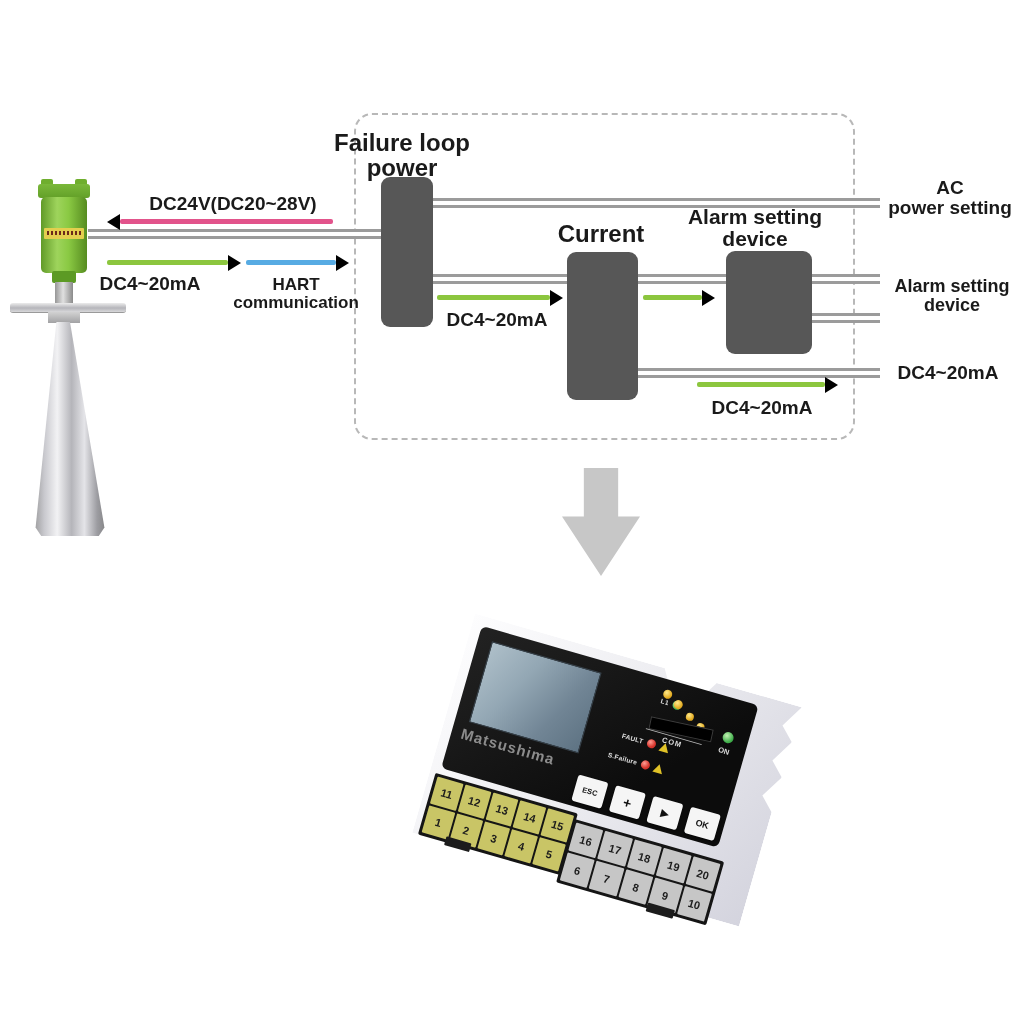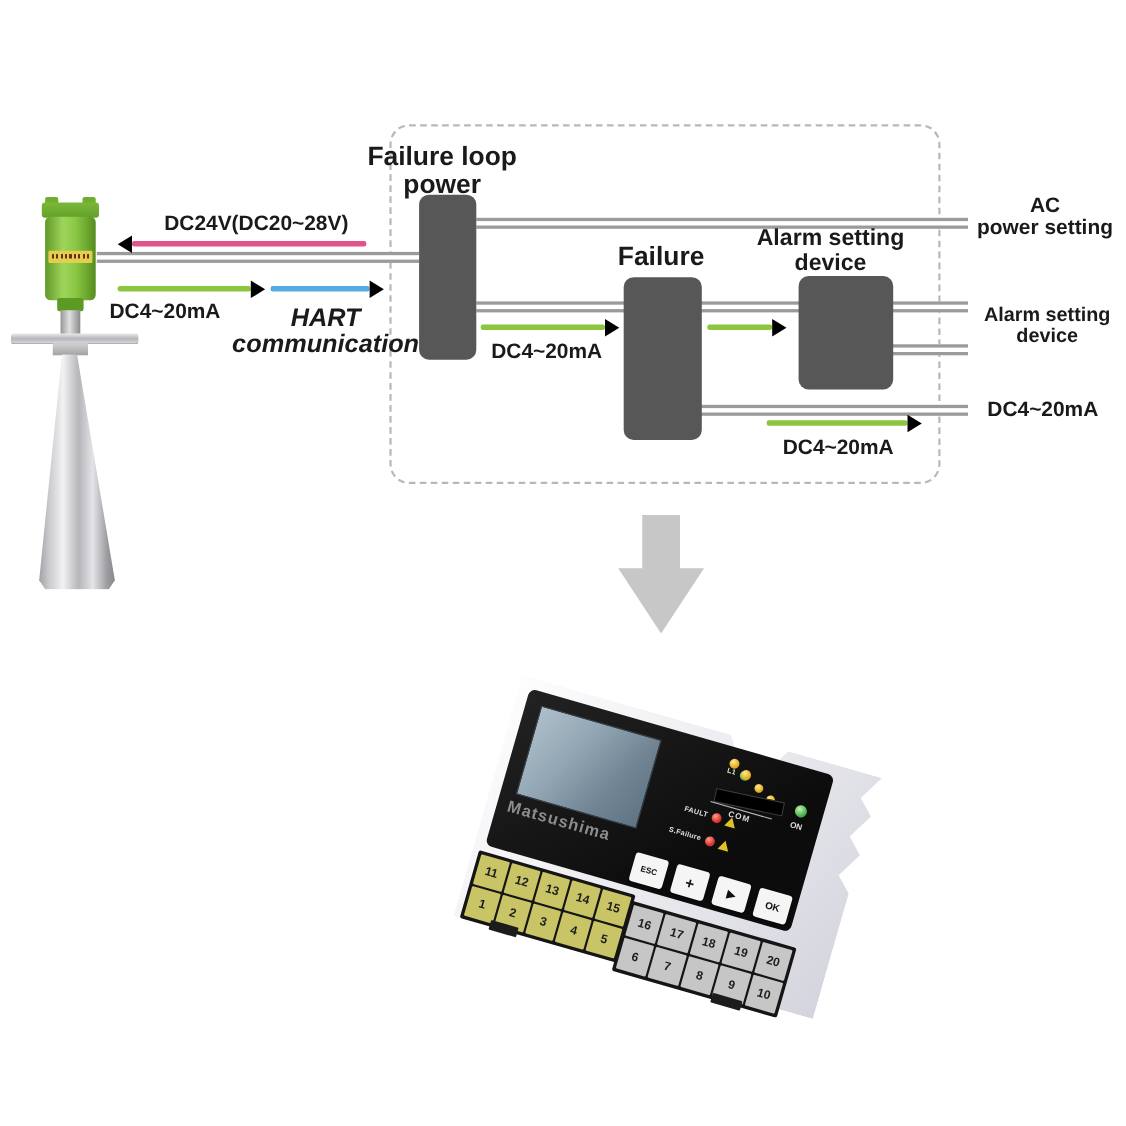--- a/index.html
+++ b/index.html
@@ -140,29 +140,29 @@
     </div>
   <div class="arrow r a-green" style="left:643px;top:295px;width:59px;">
       <i class="head"></i>
     </div>
   <div class="arrow r a-green" style="left:697px;top:382px;width:128px;">
       <i class="head"></i>
     </div>
 
   <div class="lbl" style="left:233px;top:194px;font-size:19px;">DC24V(DC20~28V)</div>
   <div class="lbl" style="left:150px;top:274px;font-size:19px;">DC4~20mA</div>
-  <div class="lbl" style="left:296px;top:276px;font-size:23px;font-style:italic;">
+  <div class="lbl" style="left:296px;top:276px;font-size:17px;">
     <span>HART</span>
     <span>communication</span>
   </div>
   <div class="lbl" style="left:402px;top:130px;font-size:24px;">
     <span>Failure loop</span>
     <span>power</span>
   </div>
-  <div class="lbl" style="left:601px;top:221px;font-size:24px;">Failure</div>
+  <div class="lbl" style="left:601px;top:221px;font-size:24px;">Current</div>
   <div class="lbl" style="left:755px;top:206px;font-size:21px;">
     <span>Alarm setting</span>
     <span>device</span>
   </div>
   <div class="lbl" style="left:497px;top:310px;font-size:19px;">DC4~20mA</div>
   <div class="lbl" style="left:762px;top:398px;font-size:19px;">DC4~20mA</div>
   <div class="lbl" style="left:950px;top:178px;font-size:19px;">
     <span>AC</span>
     <span>power setting</span>
   </div>

